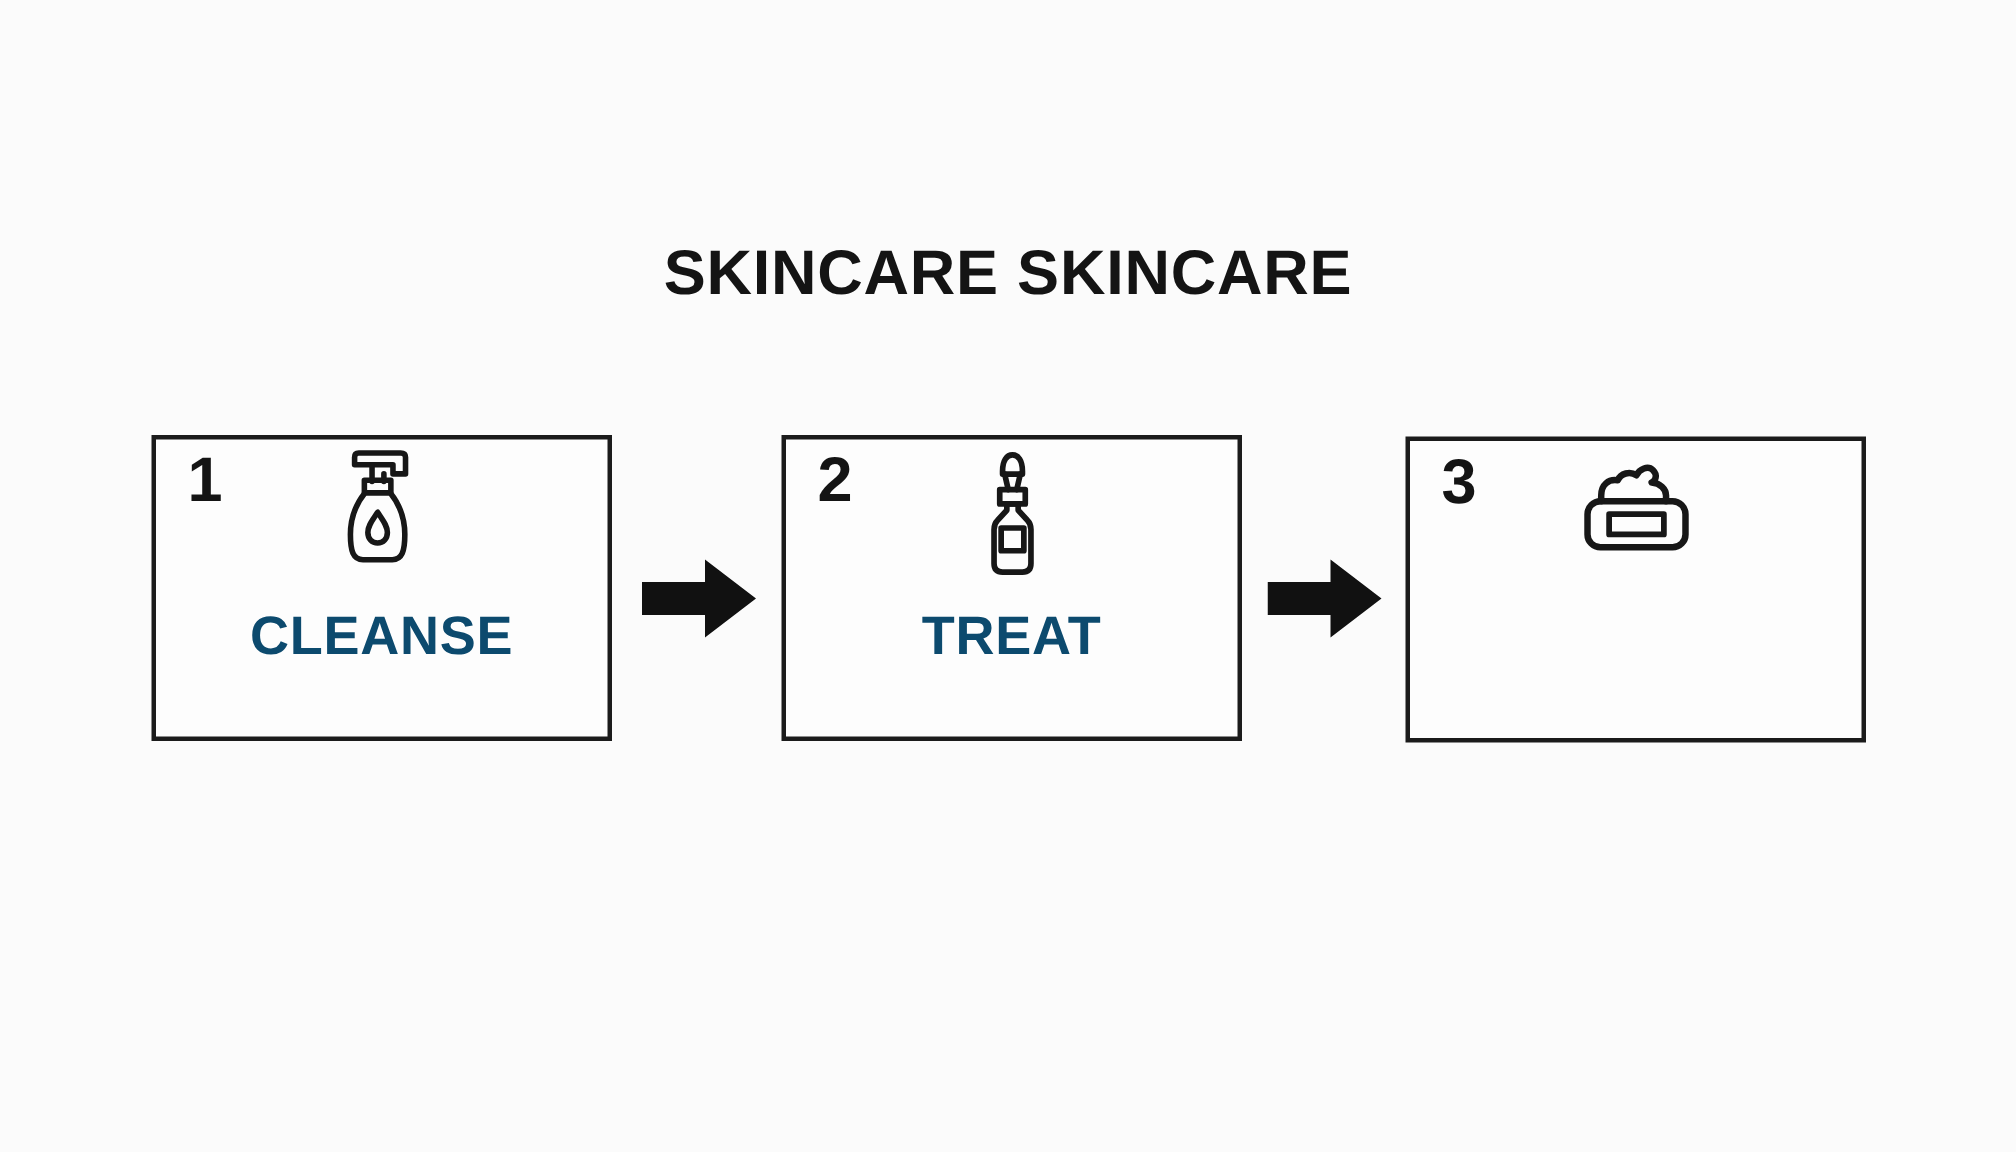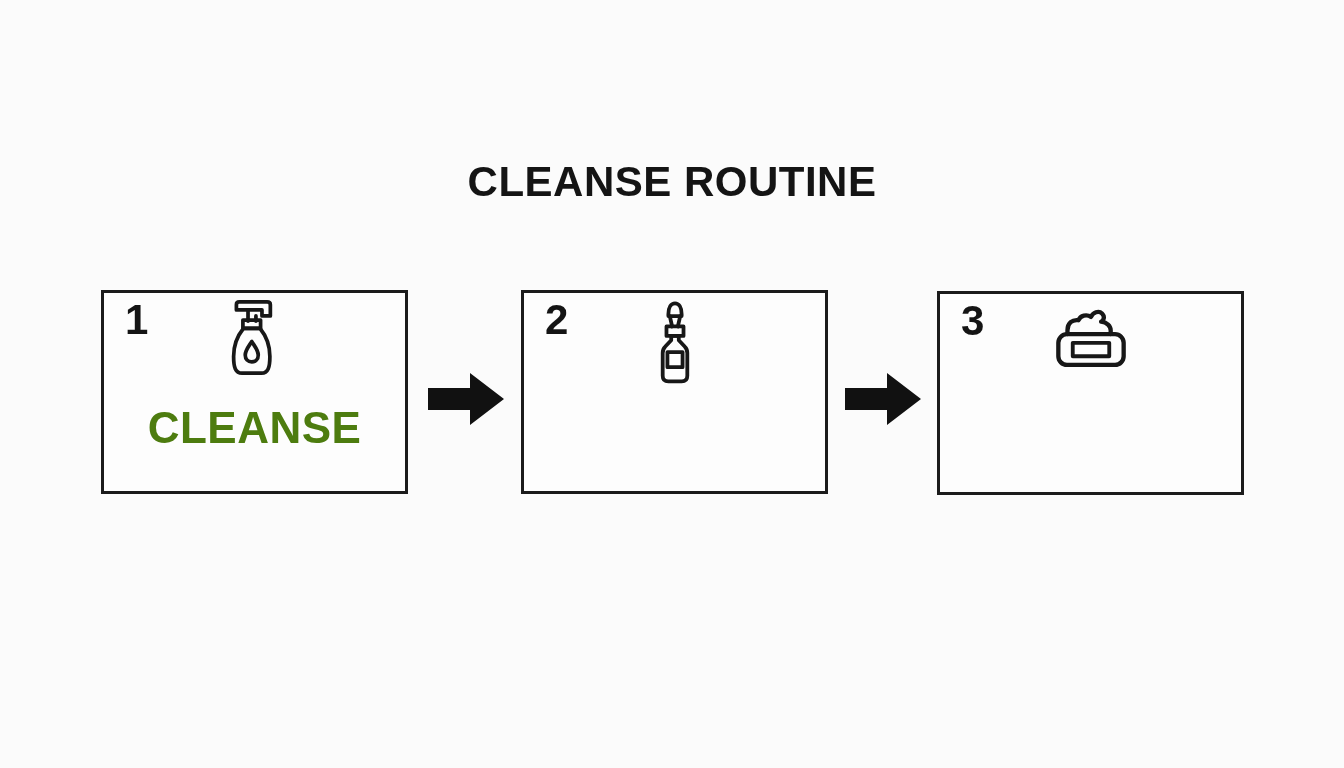--- a/index.html
+++ b/index.html
@@ -29,36 +29,36 @@
   }
   .step-icon{
     position:absolute;left:50%;transform:translateX(-50%);
   }
   .icon-pump{top:2px;}
   .icon-dropper{top:5px;}
   .icon-jar{top:13px;}
   .step-label{
     position:absolute;top:110px;left:0;width:100%;
     text-align:center;
-    font-size:44px;font-weight:700;letter-spacing:.5px;
-    color:#4d7c0f;
+    font-size:36px;font-weight:700;letter-spacing:.5px;
+    color:#0c4a6e;
   }
   .arrow{
     position:absolute;top:371px;width:78px;height:56px;
   }
   .arrow-1{left:428px;}
   .arrow-2{left:845px;}
   svg{display:block;}
 </style>
 </head>
 <body>
 
 <div class="stage">
 
-  <div class="title">CLEANSE ROUTINE</div>
+  <div class="title">SKINCARE SKINCARE</div>
 
   <div class="step-box box-1">
     <div class="step-number">1</div>
     <span class="step-icon icon-pump">
       <svg width="56" height="93" viewBox="0 0 60 100" fill="none" stroke="#171717" stroke-width="4" stroke-linejoin="round" stroke-linecap="round">
         <path d="M10 16 V10.5 Q10 7.5 13 7.5 H43 Q46.5 7.5 46.5 10.5 V22.5 H37.5 V16 Z"></path>
         <path d="M22.5 16 V28 M31 22.5 V28"></path>
         <rect x="17" y="27" width="19" height="9"></rect>
         <path d="M17.5 36 C11 44 7 53 7 66 C7 78 9 84 16 84 H37 C44 84 46 78 46 66 C46 53 42 44 35.5 36 Z"></path>
         <path d="M26.5 50 C23 55.5 19.5 59.5 19.5 64.5 C19.5 69 22.5 72 26.5 72 C30.5 72 33.5 69 33.5 64.5 C33.5 59.5 30 55.5 26.5 50 Z"></path>
@@ -77,20 +77,21 @@
     <div class="step-number">2</div>
     <span class="step-icon icon-dropper">
       <svg width="53" height="91" viewBox="0 0 56 96" fill="none" stroke="#171717" stroke-width="4" stroke-linejoin="round" stroke-linecap="round">
         <path d="M21 17 C21 9.5 24 5.5 28 5.5 C32 5.5 35 9.5 35 17 V19 H21 Z"></path>
         <path d="M22.5 19 L25 30 M33.5 19 L31 30"></path>
         <rect x="19" y="30" width="18" height="10"></rect>
         <path d="M24 40 H32 V44.5 L38.5 51.5 Q41 54 41 58 V82 Q41 88 35 88 H21 Q15 88 15 82 V58 Q15 54 17.5 51.5 L24 44.5 Z"></path>
         <rect x="20" y="57" width="16" height="16"></rect>
       </svg>
     </span>
+    <div class="step-label">TREAT</div>
   </div>
 
   <span class="arrow arrow-2">
     <svg width="78" height="56" viewBox="0 0 78 56">
       <polygon points="0,17 42,17 42,2 76,28 42,54 42,39 0,39" fill="#111111"></polygon>
     </svg>
   </span>
 
   <div class="step-box box-3">
     <div class="step-number">3</div>

